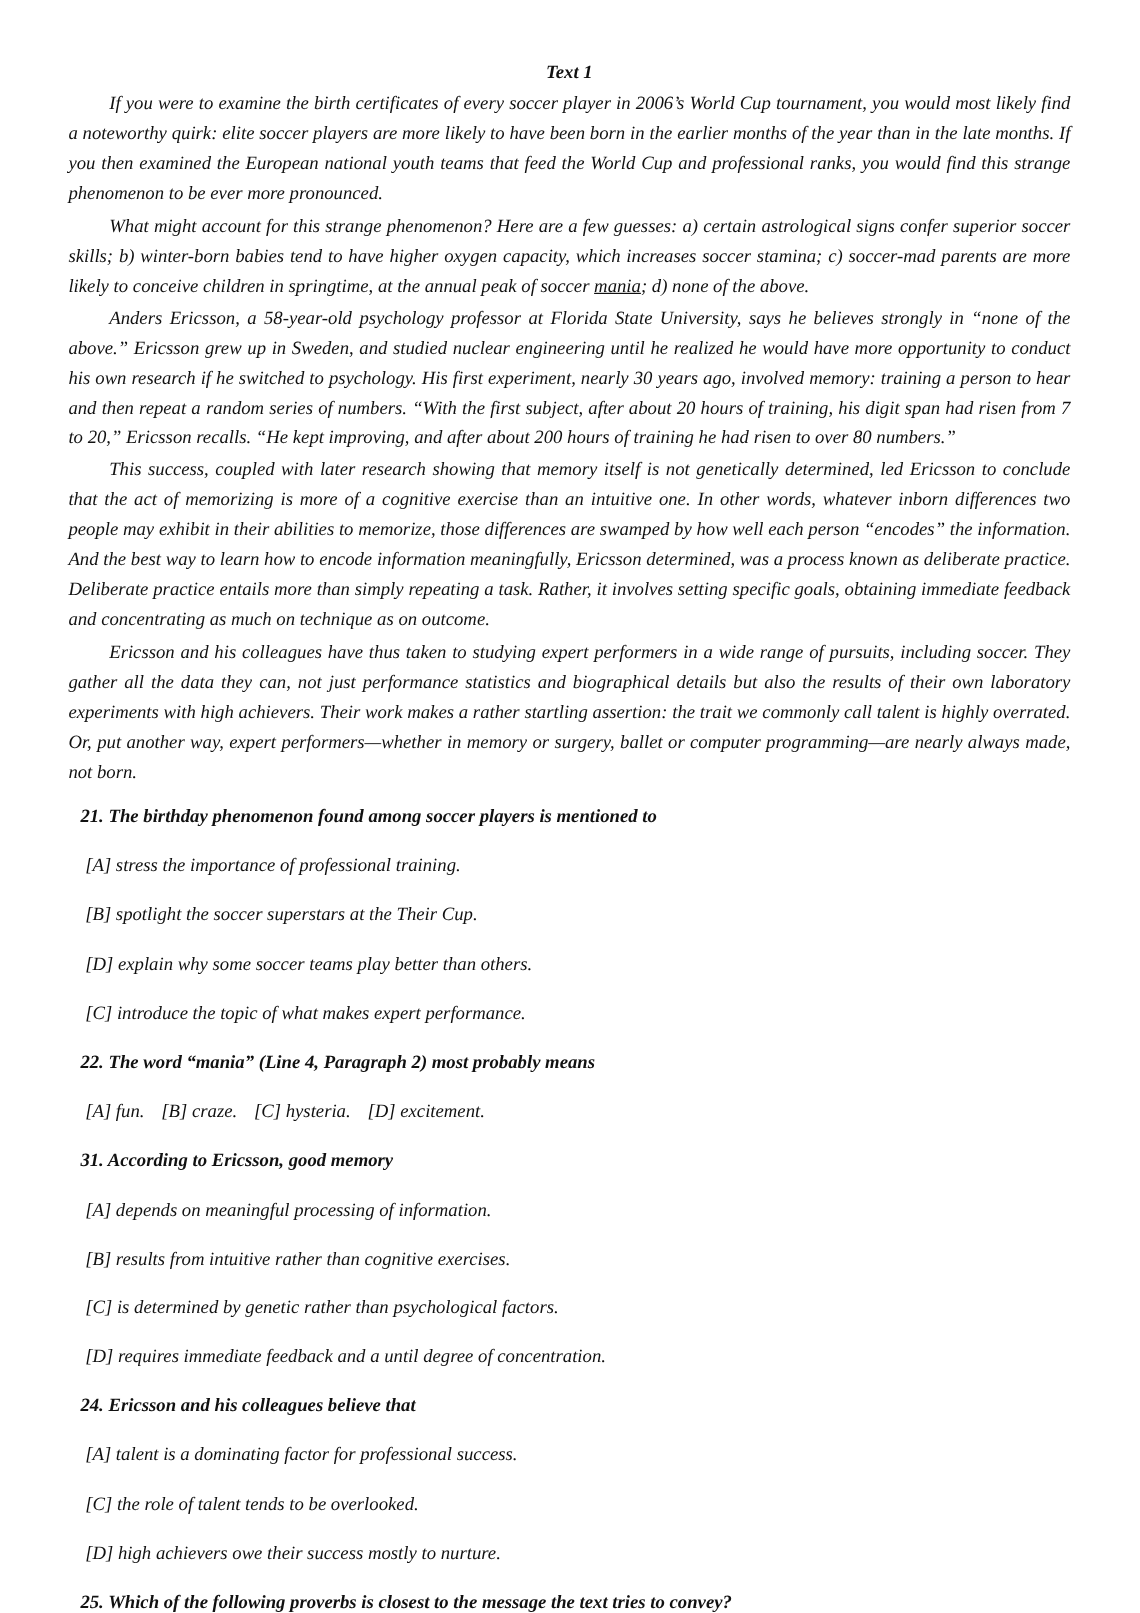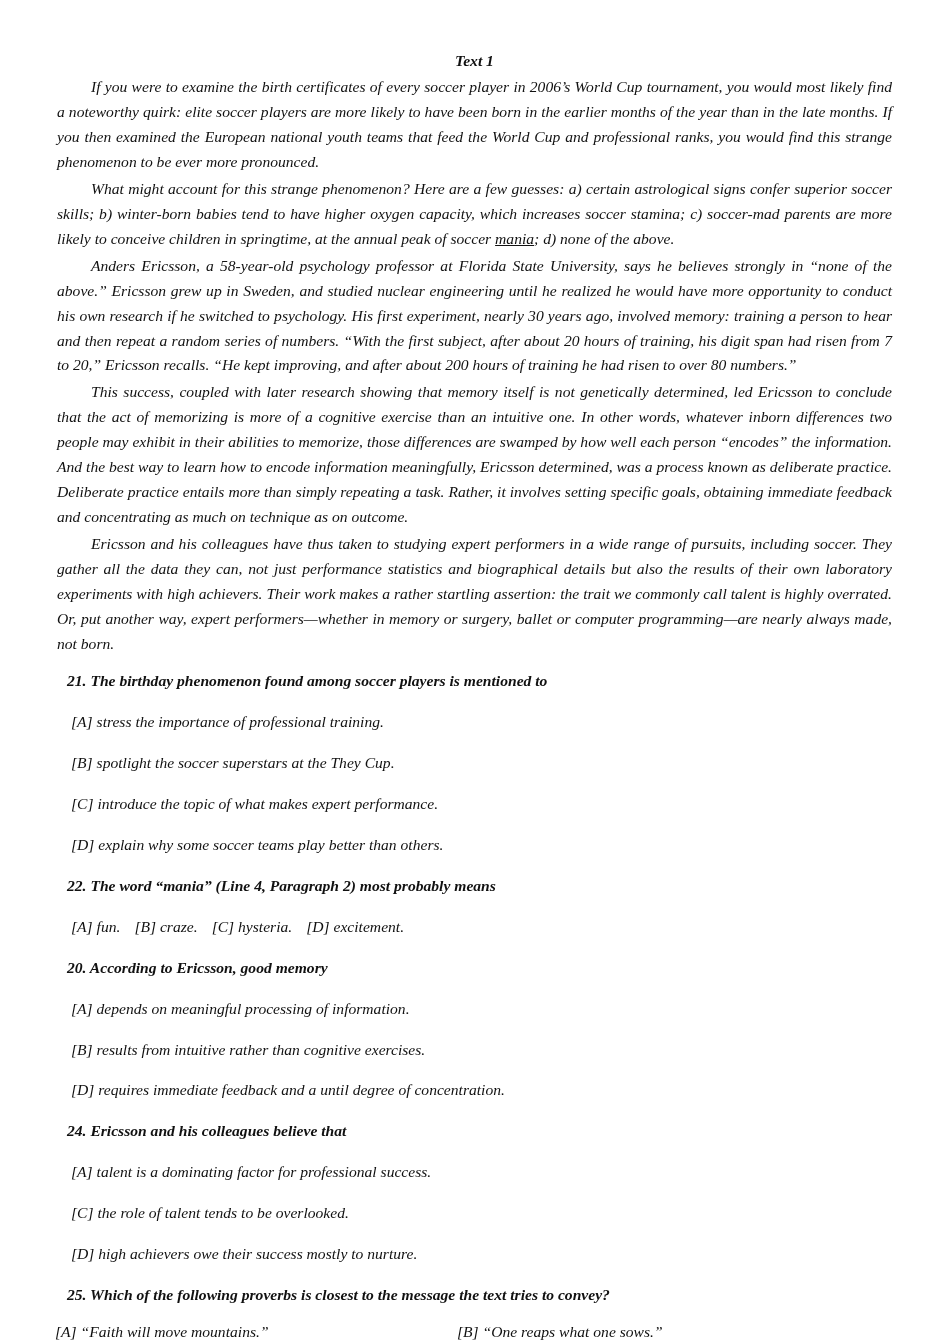--- a/index.html
+++ b/index.html
@@ -75,34 +75,35 @@
 
   <p class="para">Anders Ericsson, a 58-year-old psychology professor at Florida State University, says he believes strongly in “none of the above.” Ericsson grew up in Sweden, and studied nuclear engineering until he realized he would have more opportunity to conduct his own research if he switched to psychology. His first experiment, nearly 30 years ago, involved memory: training a person to hear and then repeat a random series of numbers. “With the first subject, after about 20 hours of training, his digit span had risen from 7 to 20,” Ericsson recalls. “He kept improving, and after about 200 hours of training he had risen to over 80 numbers.”</p>
 
   <p class="para">This success, coupled with later research showing that memory itself is not genetically determined, led Ericsson to conclude that the act of memorizing is more of a cognitive exercise than an intuitive one. In other words, whatever inborn differences two people may exhibit in their abilities to memorize, those differences are swamped by how well each person “encodes” the information. And the best way to learn how to encode information meaningfully, Ericsson determined, was a process known as deliberate practice. Deliberate practice entails more than simply repeating a task. Rather, it involves setting specific goals, obtaining immediate feedback and concentrating as much on technique as on outcome.</p>
 
   <p class="para">Ericsson and his colleagues have thus taken to studying expert performers in a wide range of pursuits, including soccer. They gather all the data they can, not just performance statistics and biographical details but also the results of their own laboratory experiments with high achievers. Their work makes a rather startling assertion: the trait we commonly call talent is highly overrated. Or, put another way, expert performers—whether in memory or surgery, ballet or computer programming—are nearly always made, not born.</p>
 
   <div>
     <p class="q-stem">21. The birthday phenomenon found among soccer players is mentioned to</p>
     <p class="opt">[A] stress the importance of professional training.</p>
-    <p class="opt">[B] spotlight the soccer superstars at the They Cup.</p>
+    <p class="opt">[B] spotlight the soccer superstars at the Their Cup.</p>
+    <p class="opt">[D] explain why some soccer teams play better than others.</p>
     <p class="opt">[C] introduce the topic of what makes expert performance.</p>
-    <p class="opt">[D] explain why some soccer teams play better than others.</p>
   </div>
 
   <div>
     <p class="q-stem">22. The word “mania” (Line 4, Paragraph 2) most probably means</p>
     <p class="opt opt-inline"><span>[A] fun.</span><span class="gap"></span><span>[B] craze.</span><span class="gap"></span><span>[C] hysteria.</span><span class="gap"></span><span>[D] excitement.</span></p>
   </div>
 
   <div>
-    <p class="q-stem">20. According to Ericsson, good memory</p>
+    <p class="q-stem">31. According to Ericsson, good memory</p>
     <p class="opt">[A] depends on meaningful processing of information.</p>
     <p class="opt">[B] results from intuitive rather than cognitive exercises.</p>
+    <p class="opt">[C] is determined by genetic rather than psychological factors.</p>
     <p class="opt">[D] requires immediate feedback and a until degree of concentration.</p>
   </div>
 
   <div>
     <p class="q-stem">24. Ericsson and his colleagues believe that</p>
     <p class="opt">[A] talent is a dominating factor for professional success.</p>
     <p class="opt">[C] the role of talent tends to be overlooked.</p>
     <p class="opt">[D] high achievers owe their success mostly to nurture.</p>
   </div>
 

